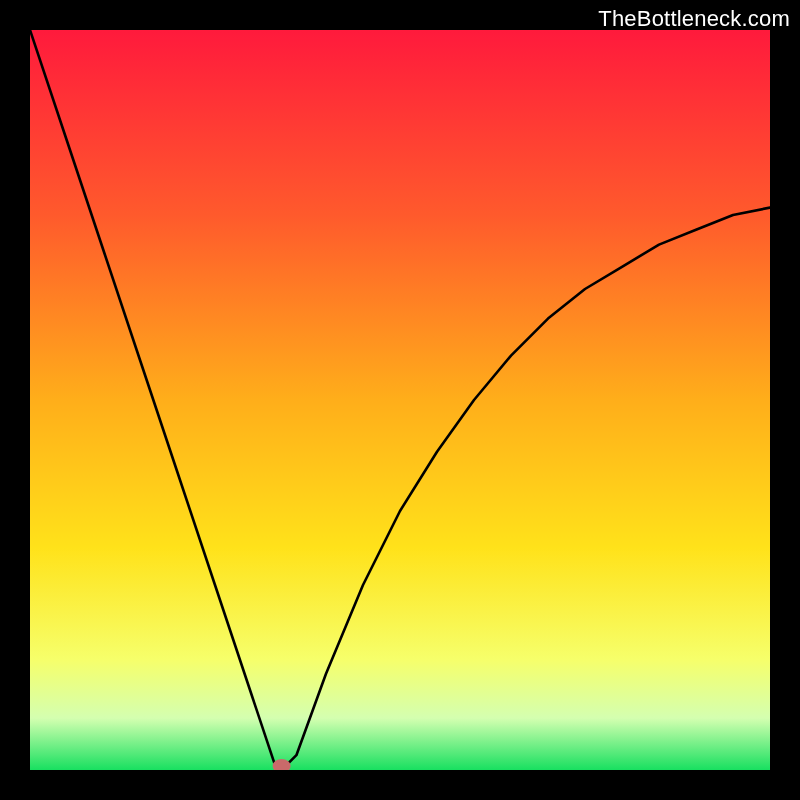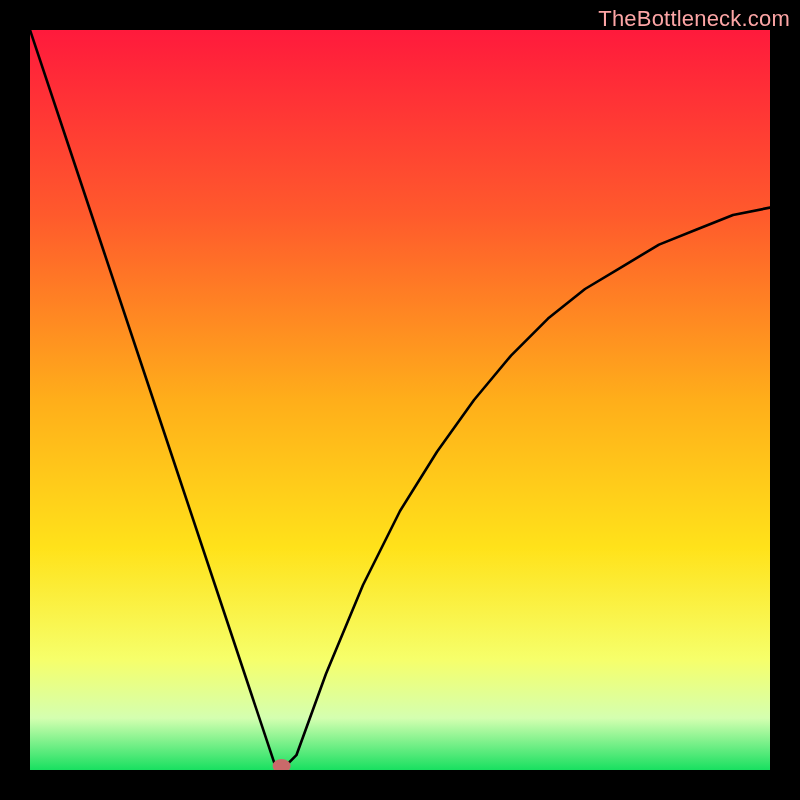--- a/index.html
+++ b/index.html
@@ -14,21 +14,21 @@
   .frame {
     position: relative;
     width: 800px;
     height: 800px;
     background: #000;
   }
   .watermark {
     position: absolute;
     top: 6px;
     right: 10px;
-    color: #fca5a5;
+    color: #ffffff;
     font-size: 22px;
     font-weight: 500;
     letter-spacing: 0.2px;
     user-select: none;
   }
   .plot {
     position: absolute;
     left: 30px;
     top: 30px;
     width: 740px;

